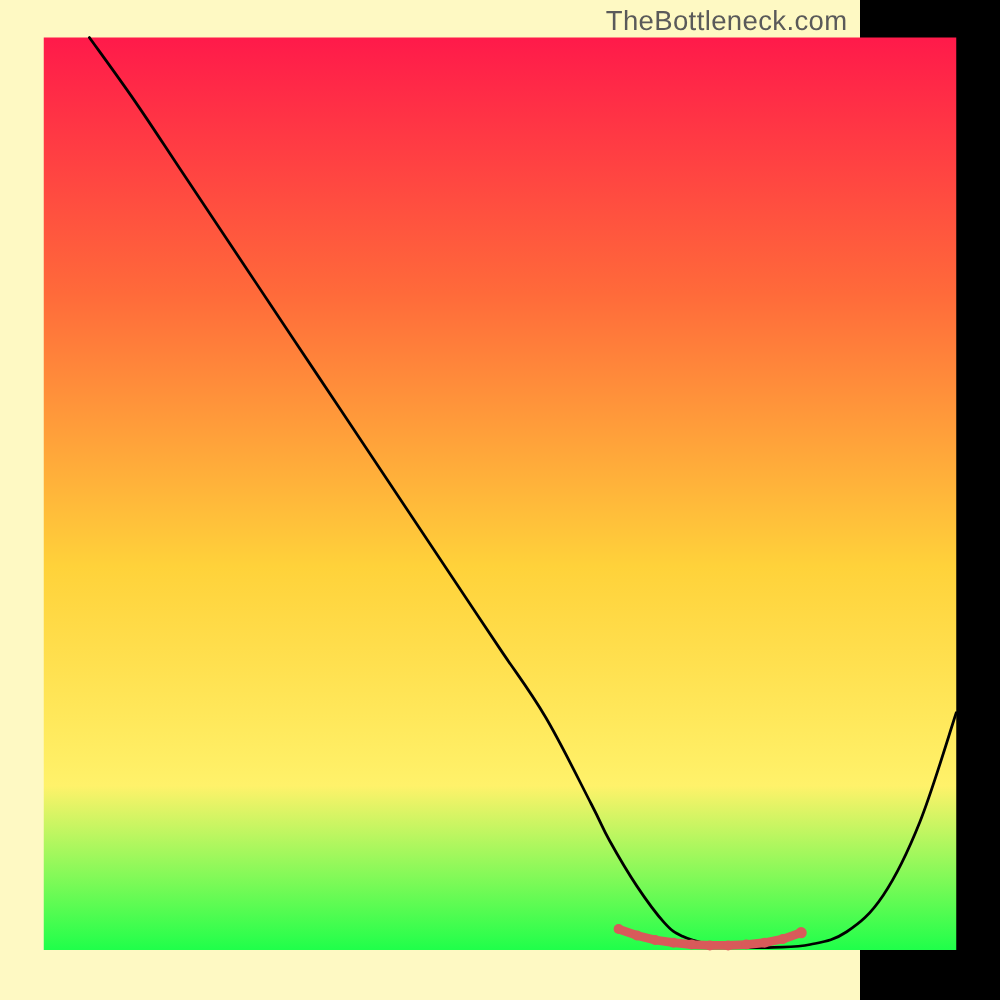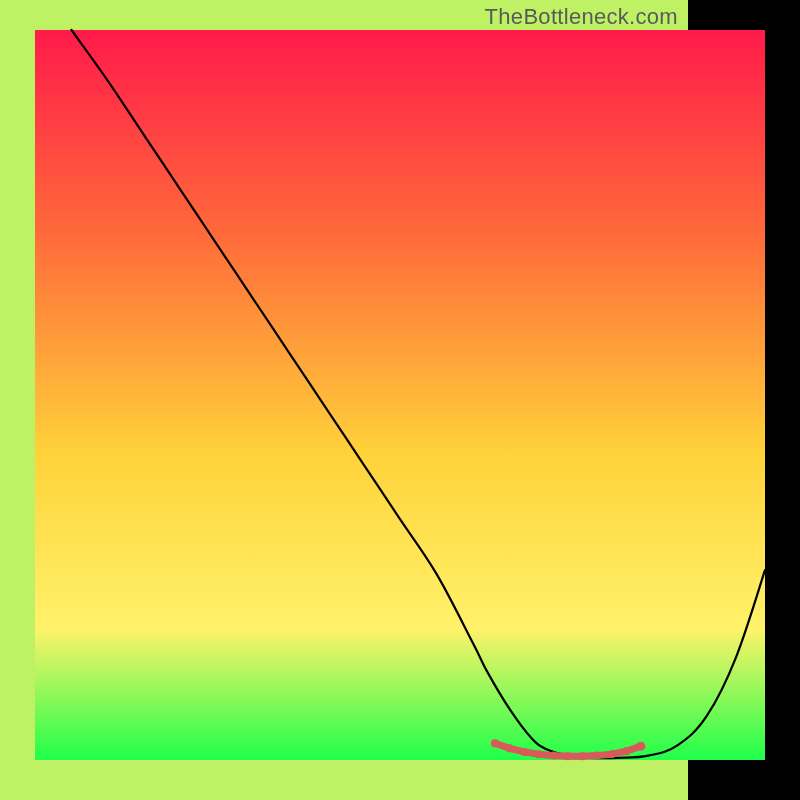--- a/index.html
+++ b/index.html
@@ -8,21 +8,21 @@
     width: 800px;
     height: 800px;
     background: #000;
     overflow: hidden;
     font-family: Arial, Helvetica, sans-serif;
   }
   .frame {
     position: relative;
     width: 688px;
     height: 800px;
-    background: #bef264;
+    background: #fef9c3;
   }
   .watermark {
     position: absolute;
     top: 4px;
     right: 10px;
     color: #5a5a5a;
     font-size: 22px;
     font-weight: 500;
     letter-spacing: 0.3px;
     z-index: 10;

